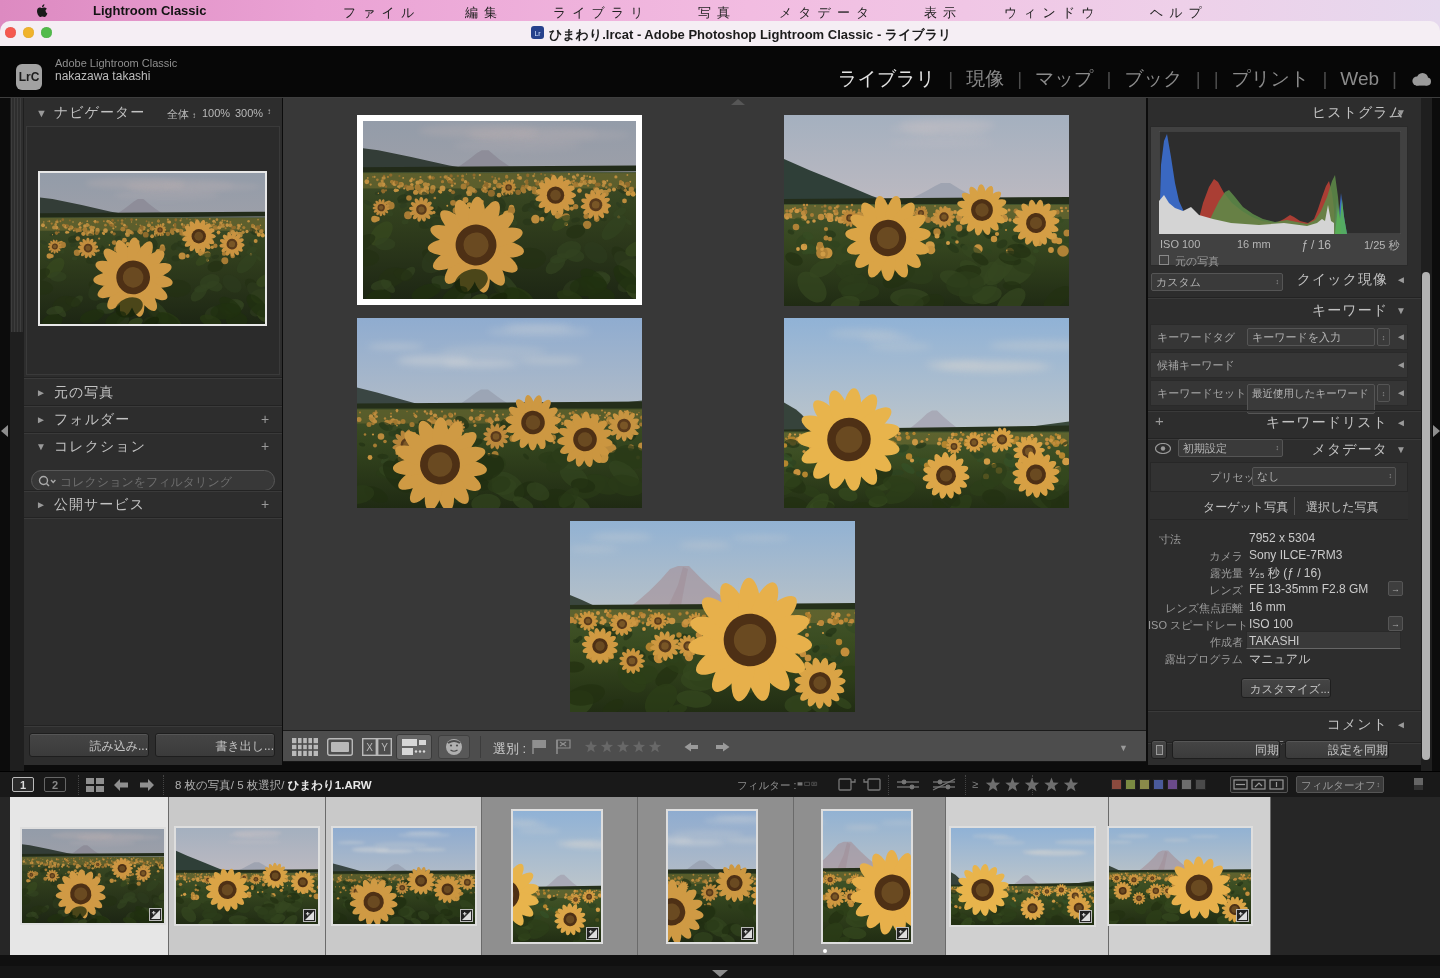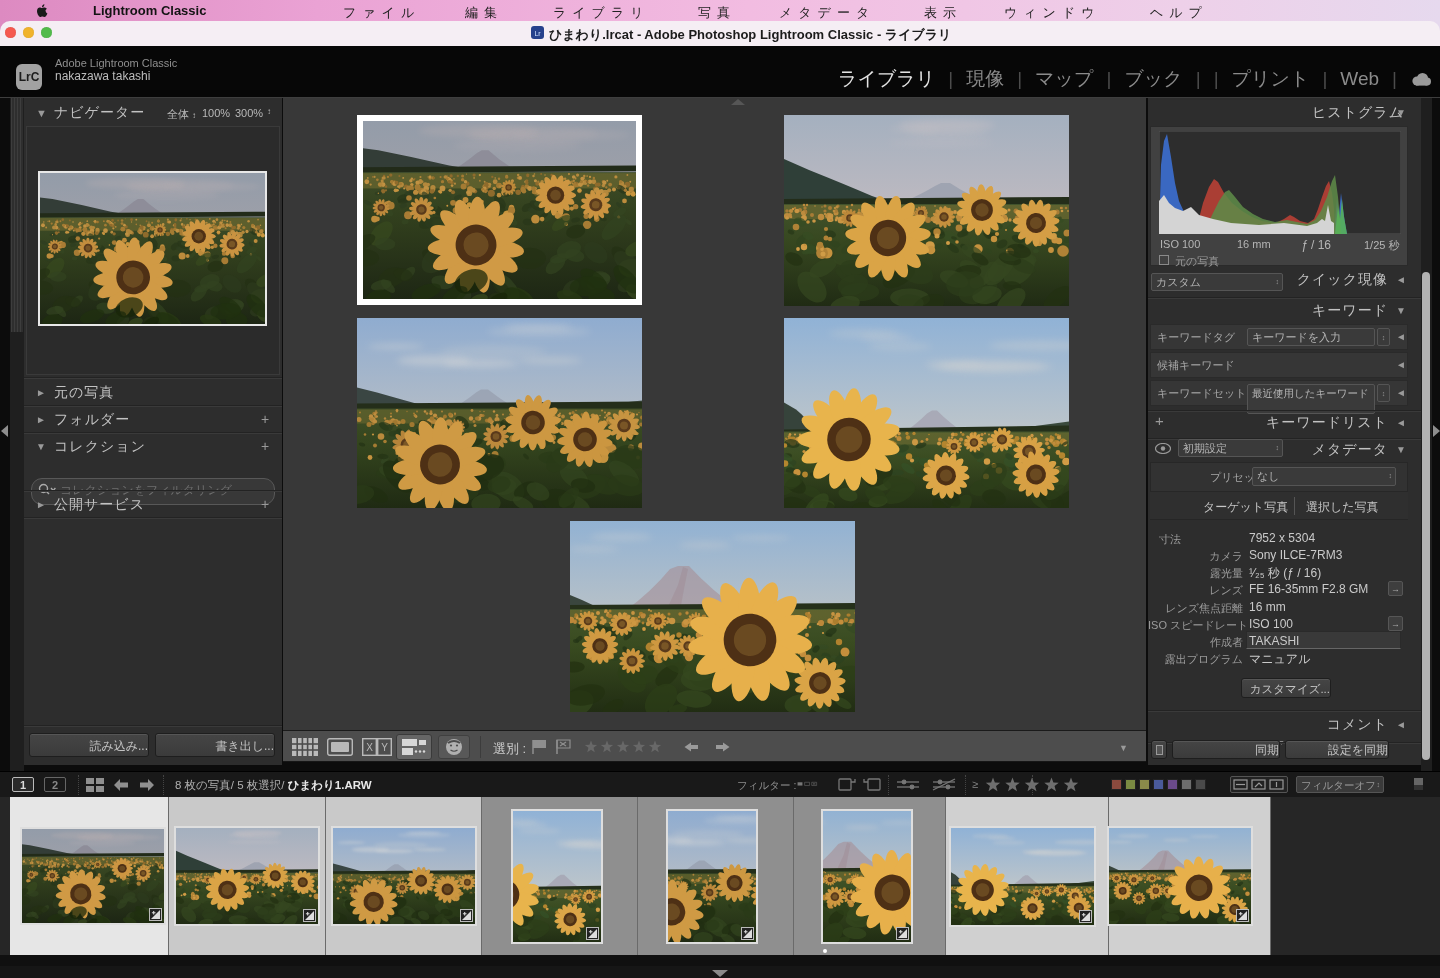--- a/index.html
+++ b/index.html
@@ -1879,21 +1879,21 @@
 <div class="abs" style="left:12px;top:289px;font-size:10px;color:#9a9a9a">►</div>
 <div class="abs" style="left:30px;top:286px;font-size:14px;color:#c2c2c2;letter-spacing:1px">元の写真</div>
 <div class="sep2" style="top:307px"></div>
 <div class="abs" style="left:12px;top:316px;font-size:10px;color:#9a9a9a">►</div>
 <div class="abs" style="left:30px;top:313px;font-size:14px;color:#c2c2c2;letter-spacing:1px">フォルダー</div>
 <div class="abs" style="left:237px;top:313px;font-size:14px;color:#9a9a9a">+</div>
 <div class="sep2" style="top:334px"></div>
 <div class="abs" style="left:12px;top:343px;font-size:10px;color:#9a9a9a">▼</div>
 <div class="abs" style="left:30px;top:340px;font-size:14px;color:#c2c2c2;letter-spacing:1px">コレクション</div>
 <div class="abs" style="left:237px;top:340px;font-size:14px;color:#9a9a9a">+</div>
-<div class="abs" style="left:7px;top:380px;width:244px;height:27px;background:#383838;border:1px solid #585858;border-radius:11px">
+<div class="abs" style="left:7px;top:372px;width:244px;height:21px;background:#383838;border:1px solid #585858;border-radius:11px">
 <svg style="position:absolute;left:6px;top:4px" width="18" height="13" viewBox="0 0 18 13">
         <circle cx="5.5" cy="5.5" r="4" fill="none" stroke="#aaa" stroke-width="1.4"></circle>
         <line x1="8.5" y1="8.5" x2="11" y2="11" stroke="#aaa" stroke-width="1.4"></line>
         <path d="M13 5 l2.2 2.5 L17.4 5" fill="none" stroke="#aaa" stroke-width="1.3"></path>
       </svg>
 <div class="abs" style="left:28px;top:3px;font-size:12px;color:#6e6e6e">コレクションをフィルタリング</div>
     </div>
 <div class="sep2" style="top:392px"></div>
 <div class="abs" style="left:12px;top:401px;font-size:10px;color:#9a9a9a">►</div>
 <div class="abs" style="left:30px;top:398px;font-size:14px;color:#c2c2c2;letter-spacing:1px">公開サービス</div>
@@ -2043,21 +2043,21 @@
     <div class="abs" style="left:55px;top:401px;font-size:12px;color:#c6c6c6">ターゲット写真</div>
     <div class="abs" style="left:146px;top:399px;width:1px;height:18px;background:#555"></div>
     <div class="abs" style="left:158px;top:401px;font-size:12px;color:#c6c6c6">選択した写真</div>
     <div class="lbl" style="left:11px;top:434px;width:95px;text-align:left">寸法</div>
     <div class="val" style="left:101px;top:433px">7952 x 5304</div>
     <div class="lbl" style="left:0;top:451px;width:95px;text-align:right">カメラ</div>
     <div class="val" style="left:101px;top:450px">Sony ILCE-7RM3</div>
     <div class="lbl" style="left:0;top:468px;width:95px;text-align:right">露光量</div>
     <div class="val" style="left:101px;top:467px">¹⁄₂₅ 秒 (ƒ / 16)</div>
     <div class="lbl" style="left:0;top:485px;width:95px;text-align:right">レンズ</div>
-    <div class="val" style="left:101px;top:484px">FE 16-35mm F2.8 GM</div>
+    <div class="val" style="left:101px;top:484px">FE 13-35mm F2.8 GM</div>
     <div class="abs" style="left:240px;top:483px;width:15px;height:15px;background:#3e3e3e;border:1px solid #565656;border-radius:2px;font-size:9px;color:#aaa;text-align:center;line-height:14px">→</div>
     <div class="lbl" style="left:0;top:503px;width:95px;text-align:right">レンズ焦点距離</div>
     <div class="val" style="left:101px;top:502px">16 mm</div>
     <div class="lbl" style="left:0;top:520px;width:95px;text-align:right">ISO スピードレート</div>
     <div class="val" style="left:101px;top:519px">ISO 100</div>
     <div class="abs" style="left:240px;top:518px;width:15px;height:15px;background:#3e3e3e;border:1px solid #565656;border-radius:2px;font-size:9px;color:#aaa;text-align:center;line-height:14px">→</div>
     <div class="lbl" style="left:0;top:537px;width:95px;text-align:right">作成者</div>
     <div class="val" style="left:101px;top:536px">TAKASHI</div>
     <div class="lbl" style="left:0;top:554px;width:95px;text-align:right">露出プログラム</div>
     <div class="val" style="left:101px;top:553px">マニュアル</div>

